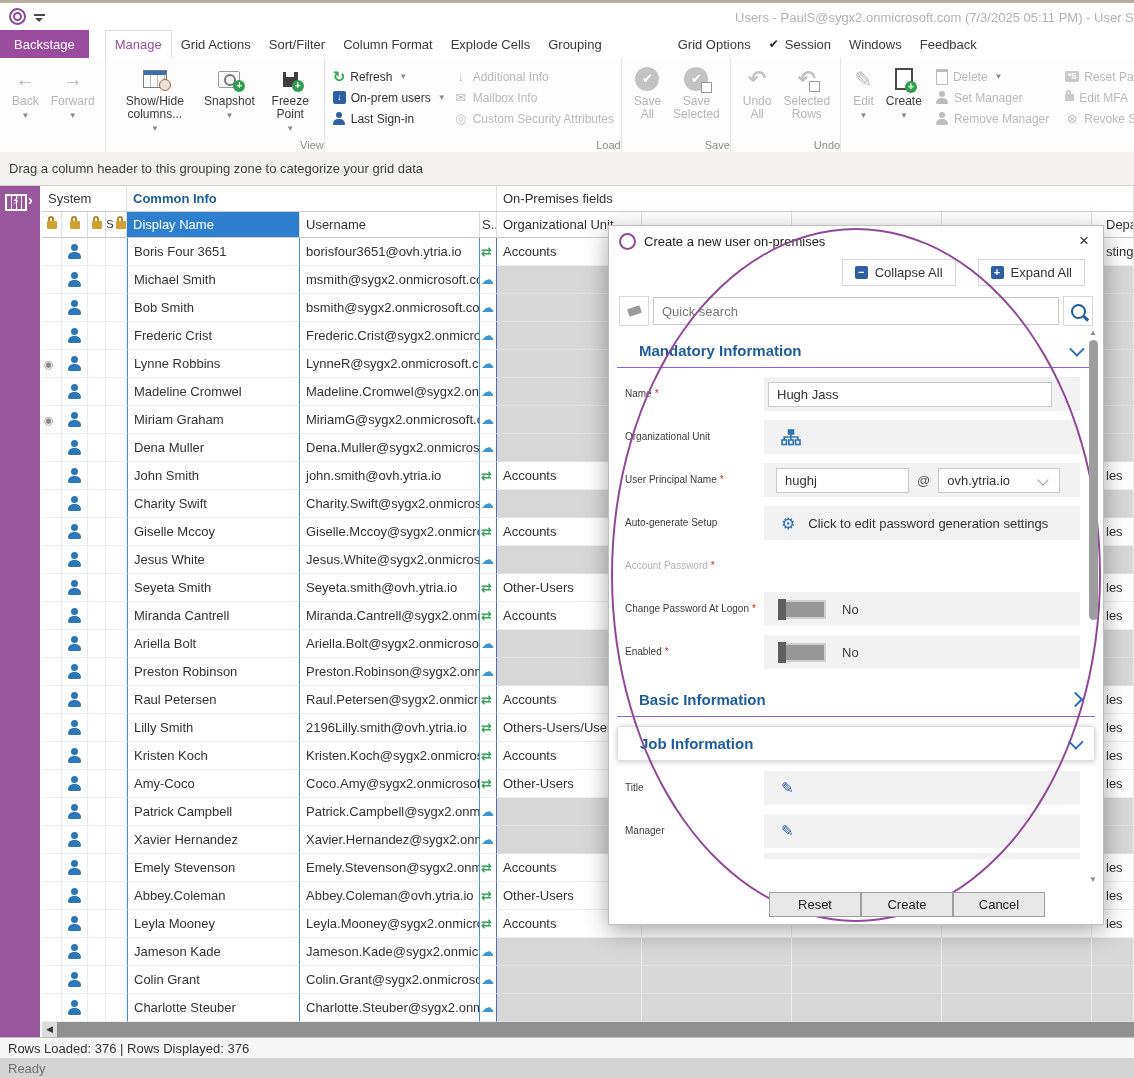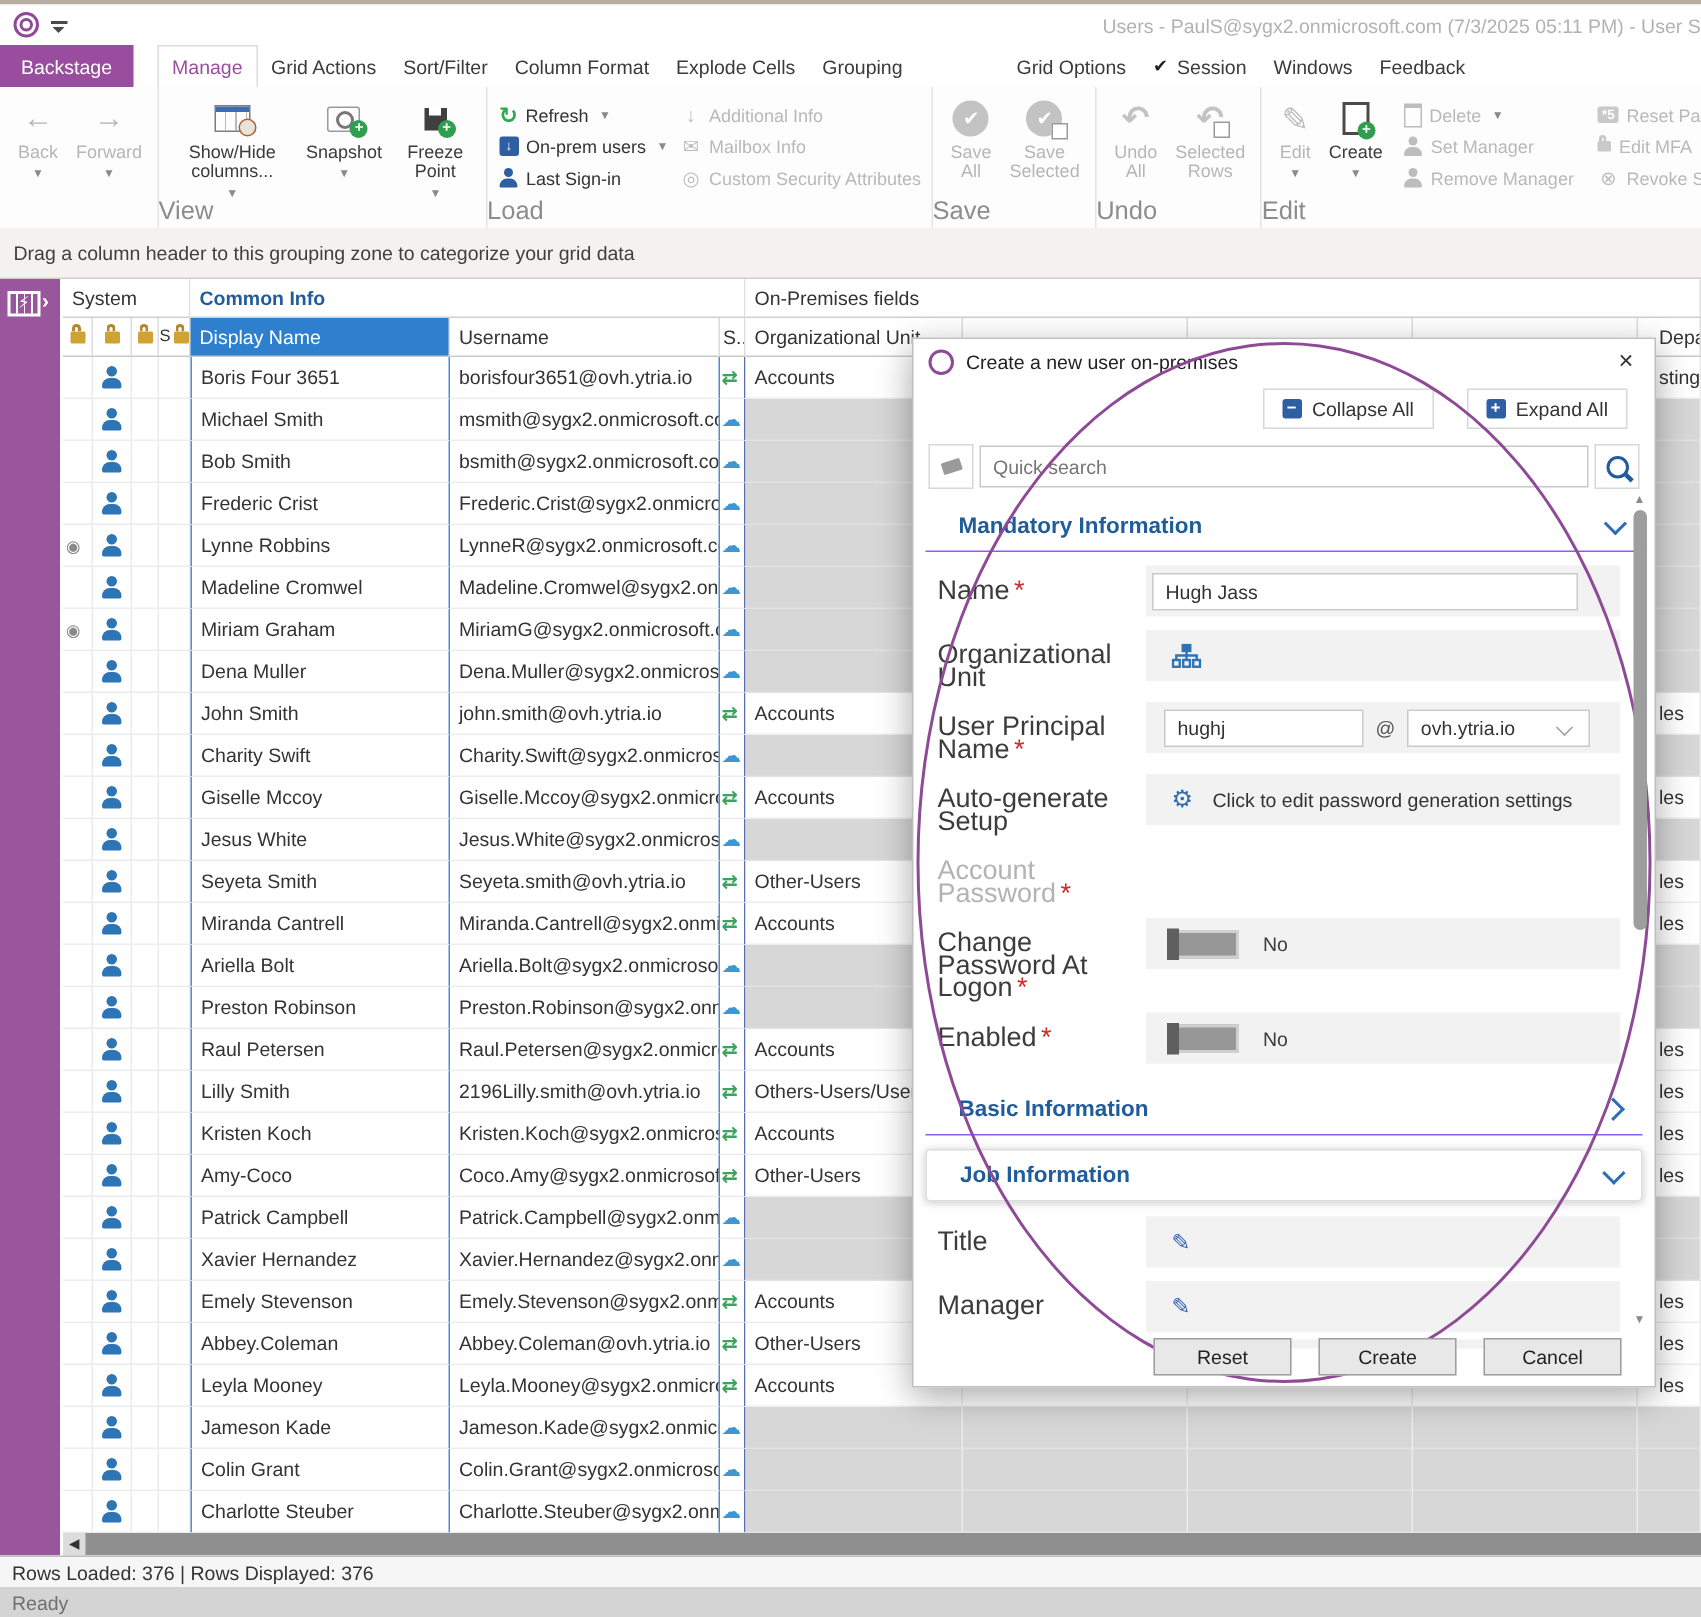--- a/index.html
+++ b/index.html
@@ -17,21 +17,21 @@
   
   .tabbar{left:0;top:30px;width:1134px;height:28px;background:#fff;display:flex;align-items:stretch;font-size:13px}
   .tab{padding:0 9px;display:flex;align-items:center;color:#3a3a3a;white-space:nowrap}
   .tab.backstage{background:#9a4d9e;color:#fff;padding:0 14px}
   .tab.active{color:#9a4d9e;background:#fff;border:1px solid #dcdcdc;border-bottom:none;margin-left:16px}
   .tab .chk{color:#222;margin-right:6px;font-size:12px}
   .tab.gap{margin-left:58px}
   
   .ribbon{left:0;top:58px;width:1134px;height:94px;background:#fdfdfd;border-bottom:1px solid #d8d2ca;display:flex;overflow:hidden}
   .rgroup{position:relative;display:flex;align-items:flex-start;padding:6px 4px 16px 6px;border-right:1px solid #e4e4e4}
-  .rlabel{position:absolute;bottom:1px;left:0;right:0;text-align:left;font-size:17px;color:#8d8d8d}
+  .rlabel{position:absolute;bottom:1px;left:0;right:0;text-align:right;font-size:11px;color:#8d8d8d}
   .bigbtn{display:flex;flex-direction:column;align-items:center;font-size:12px;line-height:13px;color:#3b3b3b;padding:2px 6px;text-align:center}
   .bigbtn .ic{height:26px;display:flex;align-items:center;justify-content:center;margin-bottom:3px}
   .bigbtn.dis{color:#b6b6b6}
   .caret{font-size:8px;color:#8a8a8a;margin-top:1px}
   .scol{display:flex;flex-direction:column;justify-content:flex-start;margin:2px 6px 0 2px}
   .sbtn{display:flex;align-items:center;gap:5px;height:21px;font-size:12px;color:#333;white-space:nowrap}
   .sbtn.dis{color:#b9b9b9}
   .sbtn .dd{font-size:8px;color:#8a8a8a;margin-left:2px}
   
   .arrow-big{font-size:20px;color:#b5b5b5;line-height:20px}
@@ -119,37 +119,37 @@
   .mag{position:relative;width:11px;height:11px;border:2.5px solid #1f5c99;border-radius:50%}
   .mag::after{content:"";position:absolute;width:6px;height:3px;background:#1f5c99;transform:rotate(45deg);right:-5px;bottom:-3px}
   .m-body{padding:8px 8px 0 8px}
   .secbar{height:33px;display:flex;align-items:center;border-bottom:1px solid #8b5cf6;padding:0 14px 0 22px;margin-bottom:9px}
   .secbar .stxt{flex:1;color:#1f5c99;font-weight:bold;font-size:15px}
   .secbar.card{border:1px solid #dcdcdc;border-radius:3px;box-shadow:0 1px 6px rgba(0,0,0,.22);margin:6px 0 10px 0}
   .chev{width:9px;height:9px;border-right:2px solid #2e6db4;border-bottom:2px solid #2e6db4;display:inline-block}
   .chev.down{transform:rotate(45deg) translateY(-2px)}
   .chev.right{transform:rotate(-45deg)}
   .frow{display:flex;margin-bottom:9px}
-  .flabel{width:147px;font-size:18px;color:#3c3c3c;padding:9px 0 0 8px;line-height:15px;box-sizing:border-box}
+  .flabel{width:147px;font-size:10px;color:#3c3c3c;padding:9px 0 0 8px;line-height:15px;box-sizing:border-box}
   .flabel .star{color:#d02b2b;margin-left:3px}
   .flabel.dis{color:#b3b3b3}
   .fctrl{width:316px;height:34px;background:#f2f2f2;display:flex;align-items:center;box-sizing:border-box}
   .fctrl.plain{background:#fff}
   .tinput{height:25px;border:1px solid #c9c9c9;background:#fff;font-size:13px;padding:0 8px;color:#333;box-sizing:border-box;display:flex;align-items:center;white-space:nowrap}
   .tg-yes{display:flex;align-items:center;margin-left:14px;border:2px solid #d5d5d5;background:#e9e9e9;height:21px;box-sizing:border-box}
   .tg-yes .on{width:44px;height:17px;background:#2e5fa3}
   .tg-yes .knob{width:9px;height:17px;background:#8f8f8f;margin-left:1px}
   .tg-no{display:flex;align-items:center;margin-left:14px;height:21px}
   .tg-no .knob{width:8px;height:21px;background:#5f5f5f}
   .tg-no .off{width:38px;height:15px;background:#979797;border:2px solid #cfcfcf;border-left:none;margin-top:0px}
   .tgtext{font-size:13px;color:#3c3c3c;margin-left:16px}
   .gear{color:#2e6db4;font-size:16px;margin-left:17px}
   .linktext{font-size:13px;color:#333;margin-left:13px}
   .pencil{color:#2e5fa3;font-size:15px;margin-left:17px}
-  .m-footer{position:absolute;left:0;right:0;bottom:6px;height:28px;display:flex;align-items:center;padding-left:160px;gap:18px}
+  .m-footer{position:absolute;left:0;right:0;bottom:6px;height:28px;display:flex;align-items:center;padding-left:160px;}
   .wbtn{width:90px;height:23px;background:#e8e8e8;border:1px solid #9e9e9e;font-size:13px;color:#222;display:flex;align-items:center;justify-content:center}
   .sliver{width:316px;height:6px;background:#f2f2f2;margin-left:147px}
   .m-scroll{position:absolute;right:3px;top:102px;bottom:40px;width:12px}
   .m-thumb{position:absolute;left:1px;top:12px;width:9px;height:280px;background:#9e9e9e;border-radius:5px}
   .m-up{position:absolute;left:1px;top:0;font-size:8px;color:#8a8a8a}
   .m-down{position:absolute;left:1px;bottom:0;font-size:8px;color:#8a8a8a}
   .orgsvg{margin-left:17px}
   .selbox{display:flex;align-items:center;justify-content:space-between;width:122px}
   .selchev{width:7px;height:7px;border-right:1.5px solid #9a9a9a;border-bottom:1.5px solid #9a9a9a;transform:rotate(45deg);margin-right:4px}
   .at{font-size:13px;color:#555;margin:0 8px}

